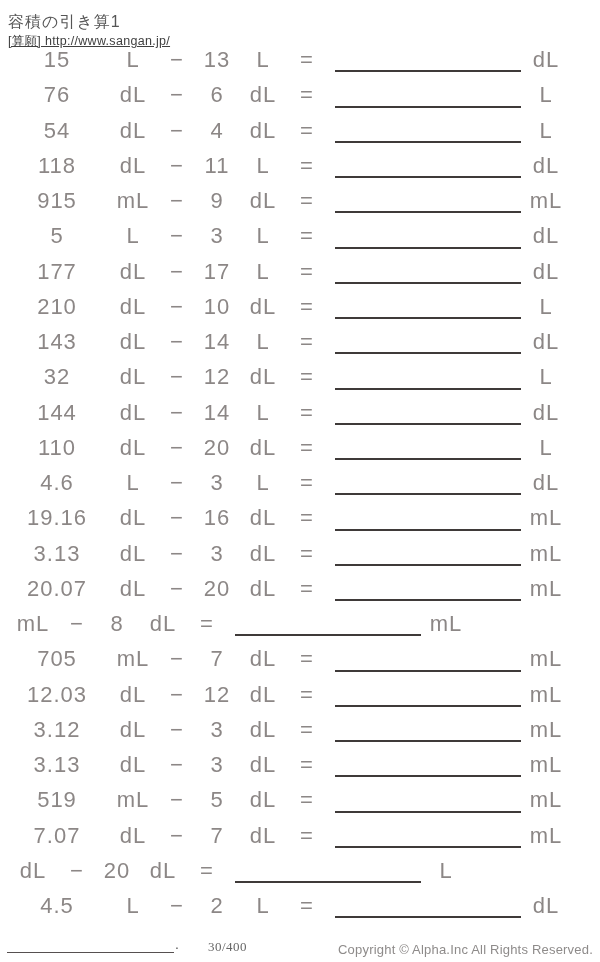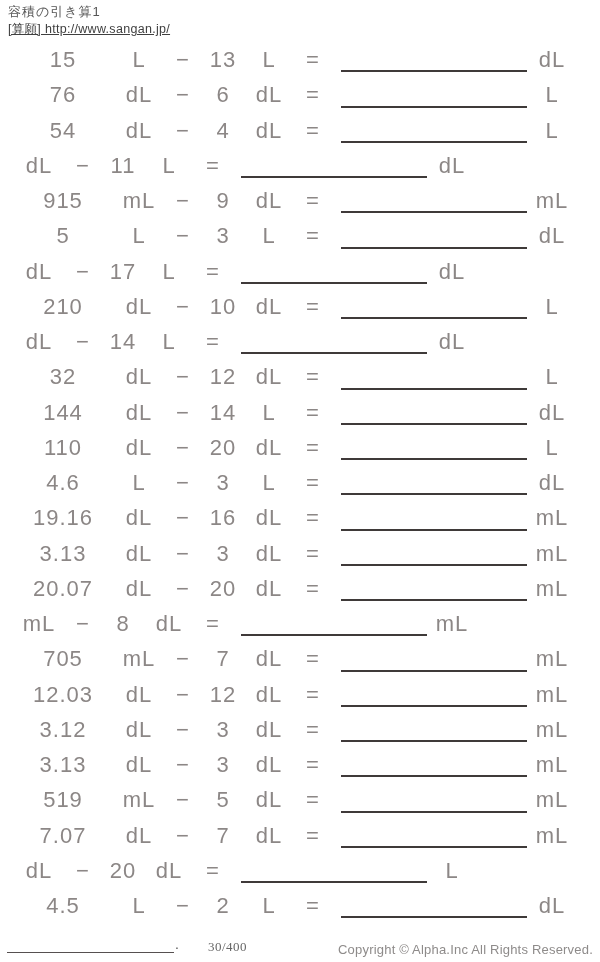--- a/index.html
+++ b/index.html
@@ -2,29 +2,29 @@
 <html><head>
 <meta charset="utf-8">
 <style>
   html, body { margin: 0; padding: 0; background: #ffffff; }
   body {
     width: 600px; height: 962px; position: relative; overflow: hidden;
     font-family: "Liberation Sans", "DejaVu Sans", sans-serif;
   }
   
   .hdr { position: absolute; left: 8px; top: 3px; color: #4a4a4a; }
-  .hdr-title { font-size: 13px; letter-spacing: 1px; color: #555; }
+  .hdr-title { font-size: 16px; letter-spacing: 1px; color: #555; margin-top: 9px; }
   .hdr-url { font-size: 12.5px; color: #3f3f3f; letter-spacing: .3px; text-decoration: underline; }
 
   
   .problems { position: absolute; left: 0; top: 42px; width: 600px; }
   .row {
     height: 35.25px; display: flex; align-items: baseline;
     font-size: 22px; line-height: 35.25px;
-    color: #8c8786; letter-spacing: 1px; padding-left: 13px;
+    color: #8c8786; letter-spacing: 1px; padding-left: 7px;
   }
   .c { display: inline-block; text-align: center; white-space: nowrap; }
   .c-n1 { width: 100px; }
   .c-u1 { width: 52px; }
   .c-op { width: 36px; }
   .c-n2 { width: 44px; }
   .c-u2 { width: 48px; }
   .c-eq { width: 40px; }
   .answer-line {
     width: 186px; margin-left: 8px; height: 0;
@@ -76,20 +76,21 @@
     <span class="c c-u1">dL</span>
     <span class="c c-op">−</span>
     <span class="c c-n2">4</span>
     <span class="c c-u2">dL</span>
     <span class="c c-eq">=</span>
     <span class="answer-line"></span>
     <span class="c c-u3">L</span>
   </div>
 
   <div class="row">
+    <span class="c c-n1">118</span>
     <span class="c c-u1">dL</span>
     <span class="c c-op">−</span>
     <span class="c c-n2">11</span>
     <span class="c c-u2">L</span>
     <span class="c c-eq">=</span>
     <span class="answer-line"></span>
     <span class="c c-u3">dL</span>
   </div>
 
   <div class="row">
@@ -108,20 +109,21 @@
     <span class="c c-u1">L</span>
     <span class="c c-op">−</span>
     <span class="c c-n2">3</span>
     <span class="c c-u2">L</span>
     <span class="c c-eq">=</span>
     <span class="answer-line"></span>
     <span class="c c-u3">dL</span>
   </div>
 
   <div class="row">
+    <span class="c c-n1">177</span>
     <span class="c c-u1">dL</span>
     <span class="c c-op">−</span>
     <span class="c c-n2">17</span>
     <span class="c c-u2">L</span>
     <span class="c c-eq">=</span>
     <span class="answer-line"></span>
     <span class="c c-u3">dL</span>
   </div>
 
   <div class="row">
@@ -129,20 +131,21 @@
     <span class="c c-u1">dL</span>
     <span class="c c-op">−</span>
     <span class="c c-n2">10</span>
     <span class="c c-u2">dL</span>
     <span class="c c-eq">=</span>
     <span class="answer-line"></span>
     <span class="c c-u3">L</span>
   </div>
 
   <div class="row">
+    <span class="c c-n1">143</span>
     <span class="c c-u1">dL</span>
     <span class="c c-op">−</span>
     <span class="c c-n2">14</span>
     <span class="c c-u2">L</span>
     <span class="c c-eq">=</span>
     <span class="answer-line"></span>
     <span class="c c-u3">dL</span>
   </div>
 
   <div class="row">

